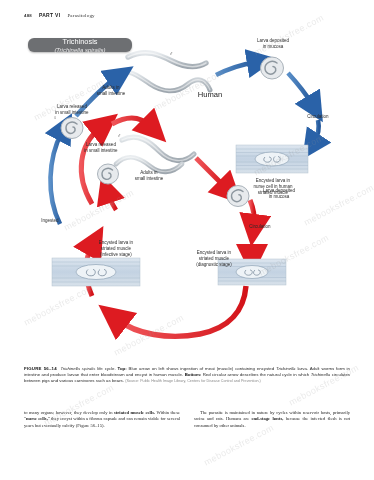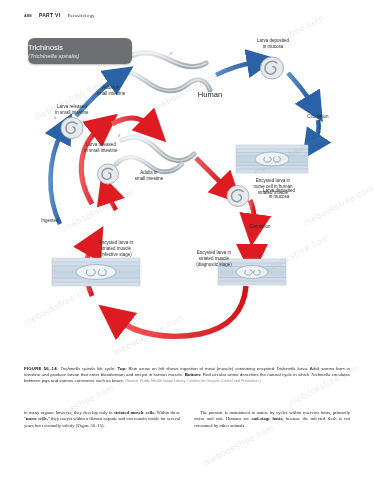--- a/index.html
+++ b/index.html
@@ -16,23 +16,23 @@
   .runhead .pg{font-family:"Liberation Sans",sans-serif;font-size:4.4px;font-weight:700;color:#3a3a3a;letter-spacing:.2px;}
   .runhead .part{font-family:"Liberation Sans",sans-serif;font-size:5px;font-weight:700;color:#1a1a1a;letter-spacing:.3px;}
   .runhead .sect{font-family:"Liberation Serif",serif;font-size:5px;color:#333;letter-spacing:.2px;}
 
   
   .figure{position:absolute;left:0;top:28px;width:374px;height:330px;}
   .fig-svg{position:absolute;left:0;top:0;}
 
   
   .title-pill{
-    position:absolute;left:28px;top:10px;width:104px;height:26px;
+    position:absolute;left:28px;top:10px;width:104px;height:14px;
     background:#6d6f72;border-radius:6px;
-    display:flex;flex-direction:column;justify-content:center;
+    display:flex;flex-direction:column;align-items:center;justify-content:center;
     box-shadow:0 1px 2px rgba(0,0,0,.28);
   }
   .title-pill .t1{font-family:"Liberation Sans",sans-serif;font-size:7.4px;color:#fff;line-height:9px;}
   .title-pill .t2{font-family:"Liberation Sans",sans-serif;font-size:6px;color:#e9e9ea;font-style:italic;line-height:8px;}
 
   
   .lbl{position:absolute;font-family:"Liberation Sans",sans-serif;color:#2b2b2b;text-align:center;line-height:6.2px;font-size:4.5px;}
   .lbl.big{font-size:8.2px;line-height:10px;color:#1c1c1c;}
   .lbl.mid{font-size:7.6px;line-height:9.4px;color:#1c1c1c;}
 

